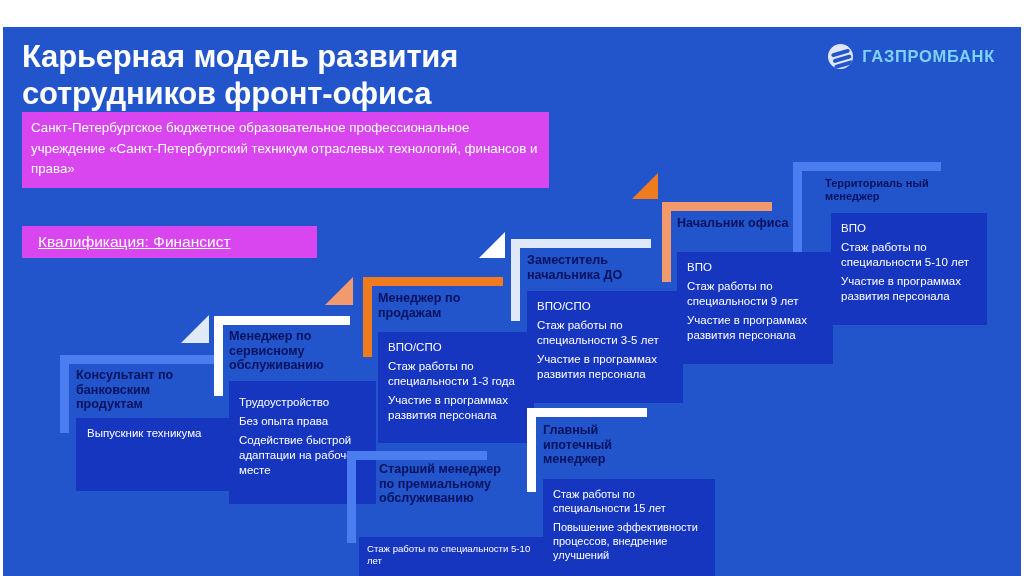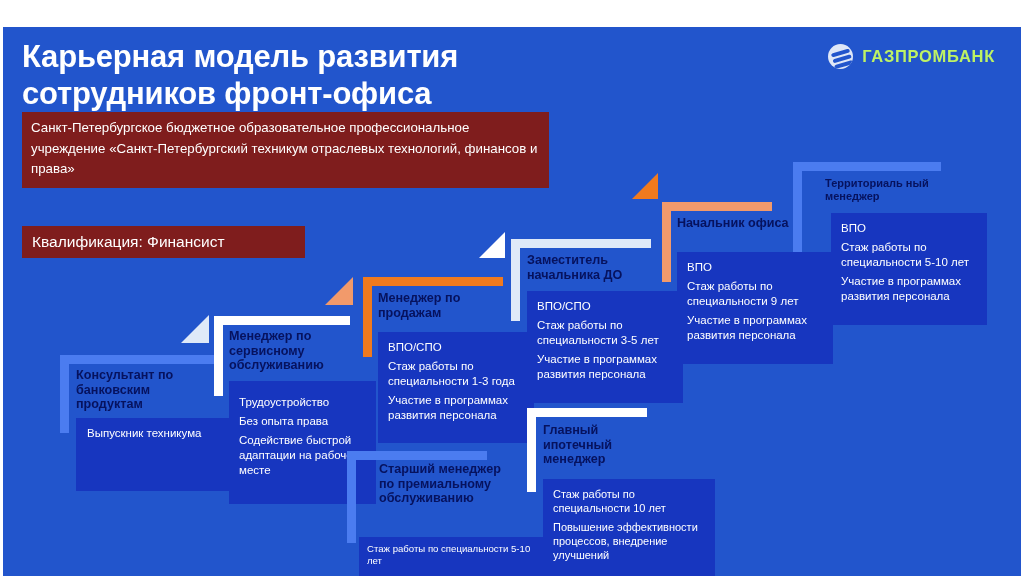--- a/index.html
+++ b/index.html
@@ -27,37 +27,38 @@
     position:absolute;right:26px;top:17px;
     display:flex;align-items:center;gap:9px;
   }
   #logo .mark{width:25px;height:25px;border-radius:50%;
     background:#dfe7f7;display:block;position:relative;overflow:hidden;}
   #logo .mark::before{
     content:"";position:absolute;left:3px;top:7px;width:19px;height:4px;
     background:#2255cc;border-radius:3px;transform:rotate(-16deg);
     box-shadow:0 6px 0 0 #2255cc, 0 12px 0 0 #2255cc;
   }
-  #logo .wordmark{color:#bef264;font-size:16.5px;font-weight:bold;letter-spacing:0.7px;}
+  #logo .wordmark{color:#7dd3fc;font-size:16.5px;font-weight:bold;letter-spacing:0.7px;}
 
   .hdrbox{
-    position:absolute;background:#7f1d1d;color:#ffffff;
+    position:absolute;background:#d946ef;color:#ffffff;
   }
   #subtitle{
     left:19px;top:85px;width:508px;
     padding:6px 10px 8px 9px;
     font-size:13.3px;line-height:1.55;
   }
   #code{
     left:19px;top:166px;width:178px;padding:7px 10px;
     font-size:15.5px;
   }
   #qual{
-    left:19px;top:199px;width:263px;padding:7px 10px;
+    left:19px;top:199px;width:263px;padding:7px 16px;
     font-size:15.5px;
+    text-decoration:underline;
   }
 
   
   .card{position:absolute;}
   .card .bracket-top{position:absolute;height:9px;}
   .card .bracket-left{position:absolute;width:9px;}
   .card .tri{position:absolute;width:0;height:0;}
   .card .ctitle{
     position:absolute;color:#06125e;font-weight:bold;
     line-height:1.16;
@@ -175,19 +176,19 @@
       </ul>
     </div>
   </div>
 
   <div class="card">
     <div class="bracket-top" style="left:524px;top:381px;width:120px;background:#ffffff;"></div>
     <div class="bracket-left" style="left:524px;top:381px;height:84px;background:#ffffff;"></div>
     <div class="ctitle" style="left:540px;top:396px;width:110px;font-size:12.6px;">Главный ипотечный менеджер</div>
     <div class="body" style="left:540px;top:452px;width:152px;height:88px;padding:8px 10px;font-size:11px;">
       <ul>
-        <li>Стаж работы по специальности 10 лет</li>
+        <li>Стаж работы по специальности 15 лет</li>
         <li>Повышение эффективности процессов, внедрение улучшений</li>
       </ul>
     </div>
   </div>
 
 </div>
 
 </body></html>

